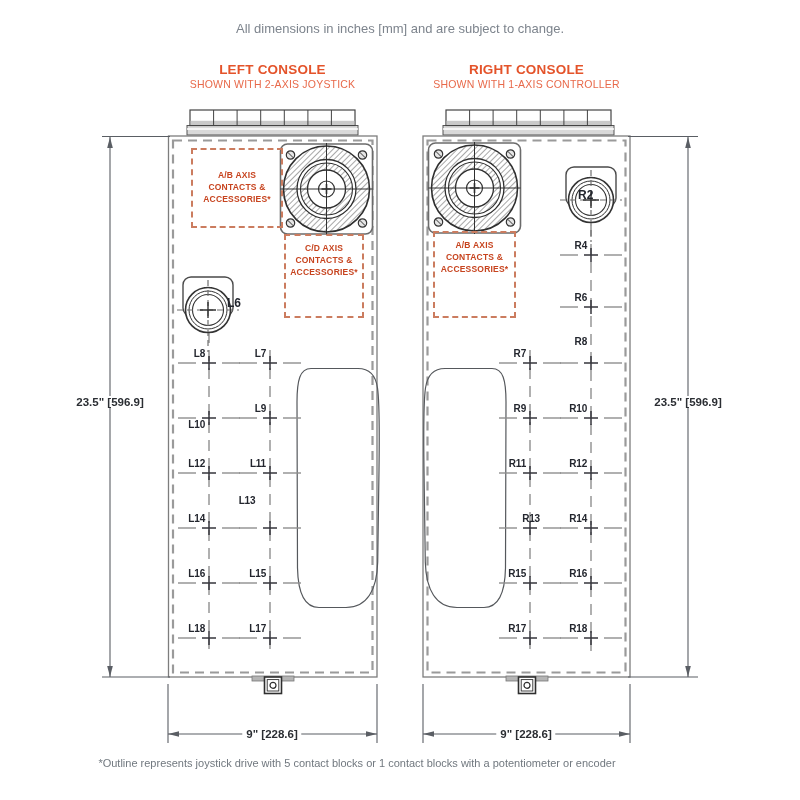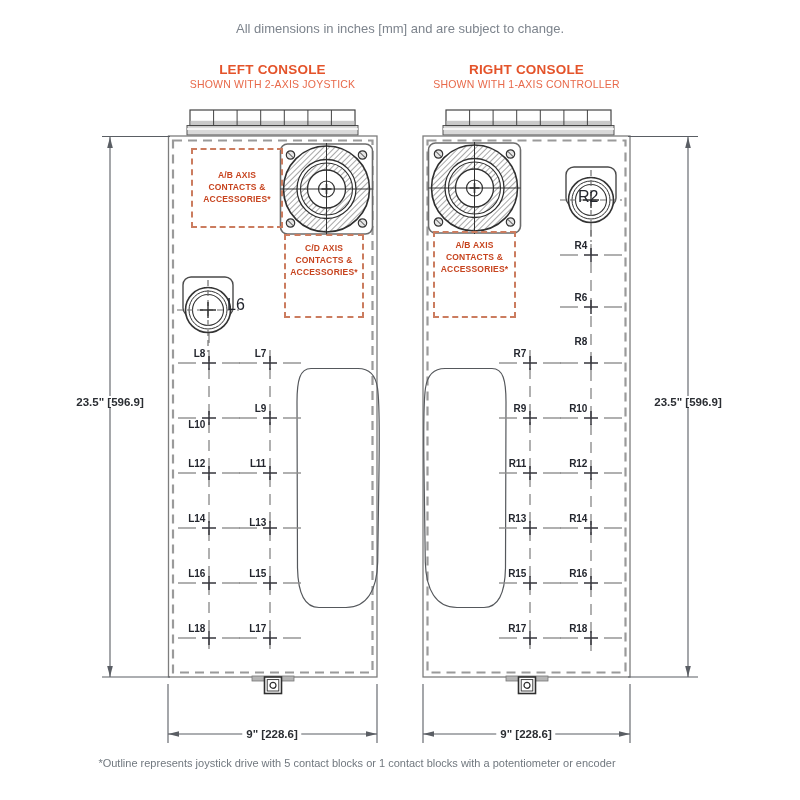--- a/index.html
+++ b/index.html
@@ -12,21 +12,21 @@
   .console-subtitle{font-size:10.5px;color:#e8694a;margin-top:1px;letter-spacing:.2px;}
   .dashed-box{border:2px dashed #cb7c5f;box-sizing:border-box;display:flex;flex-direction:column;
               align-items:center;color:#c7441f;font-size:8.5px;font-weight:bold;line-height:1.4;
               letter-spacing:.2px;text-align:center;}
   .dashed-box.center{justify-content:center;}
   .dashed-box.top{justify-content:flex-start;padding-top:7px;}
   .dim-text{font-size:11.5px;font-weight:bold;color:#2b2e33;background:#fff;padding:0 4px;
             white-space:nowrap;transform:translate(-50%,-50%);}
   .plabel{position:absolute;font-size:10px;font-weight:bold;color:#23262e;text-align:right;
           width:38px;letter-spacing:-0.2px;}
-  .clabel{position:absolute;font-size:16px;font-weight:normal;color:#23262e;}
+  .clabel{position:absolute;font-size:12px;font-weight:bold;color:#23262e;}
   #footer-note{top:757px;left:357px;transform:translateX(-50%);white-space:nowrap;
                font-size:11px;color:#71787f;}
   svg{position:absolute;top:0;left:0;}
   .cline{stroke:#8f8f8f;stroke-width:1.4;stroke-dasharray:11 7;fill:none;}
   .cl-dash{stroke:#8f8f8f;stroke-width:1.4;}
   .cross{stroke:#36363c;stroke-width:1.5;fill:none;}
   .dim{stroke:#5a5e64;stroke-width:1.1;fill:none;}
   .dimfill{fill:#5a5e64;stroke:none;}
   .grip{stroke:#55585c;stroke-width:1.2;fill:none;}
 </style>
@@ -264,34 +264,34 @@
   <div class="clabel" style="left:578px;top:188px;">R2</div>
 
   <div id="labels-layer" class="abs" style="left:0;top:0;width:800px;height:800px;pointer-events:none;">
       <div class="plabel" style="left: 167px; top: 348px;">L8</div>
       <div class="plabel" style="left: 228px; top: 348px;">L7</div>
       <div class="plabel" style="left: 167px; top: 419px;">L10</div>
       <div class="plabel" style="left: 228px; top: 403px;">L9</div>
       <div class="plabel" style="left: 167px; top: 458px;">L12</div>
       <div class="plabel" style="left: 228px; top: 458px;">L11</div>
       <div class="plabel" style="left: 167px; top: 513px;">L14</div>
-      <div class="plabel" style="left: 228px; top: 517px;">L13</div>
+      <div class="plabel" style="left: 228px; top: 495px; text-align: center;">L13</div>
       <div class="plabel" style="left: 167px; top: 568px;">L16</div>
       <div class="plabel" style="left: 228px; top: 568px;">L15</div>
       <div class="plabel" style="left: 167px; top: 623px;">L18</div>
       <div class="plabel" style="left: 228px; top: 623px;">L17</div>
       <div class="plabel" style="left: 549px; top: 240px;">R4</div>
       <div class="plabel" style="left: 549px; top: 292px;">R6</div>
       <div class="plabel" style="left: 488px; top: 348px;">R7</div>
       <div class="plabel" style="left: 549px; top: 336px;">R8</div>
       <div class="plabel" style="left: 488px; top: 403px;">R9</div>
       <div class="plabel" style="left: 549px; top: 403px;">R10</div>
       <div class="plabel" style="left: 488px; top: 458px;">R11</div>
       <div class="plabel" style="left: 549px; top: 458px;">R12</div>
-      <div class="plabel" style="left: 488px; top: 513px;">R13</div>
+      <div class="plabel" style="left: 512px; top: 513px; text-align: center;">R13</div>
       <div class="plabel" style="left: 549px; top: 513px;">R14</div>
       <div class="plabel" style="left: 488px; top: 568px;">R15</div>
       <div class="plabel" style="left: 549px; top: 568px;">R16</div>
       <div class="plabel" style="left: 488px; top: 623px;">R17</div>
       <div class="plabel" style="left: 549px; top: 623px;">R18</div>
     </div>
 
   <div id="footer-note" class="abs">*Outline represents joystick drive with 5 contact blocks or 1 contact blocks with a potentiometer or encoder</div>
 </div>
 

